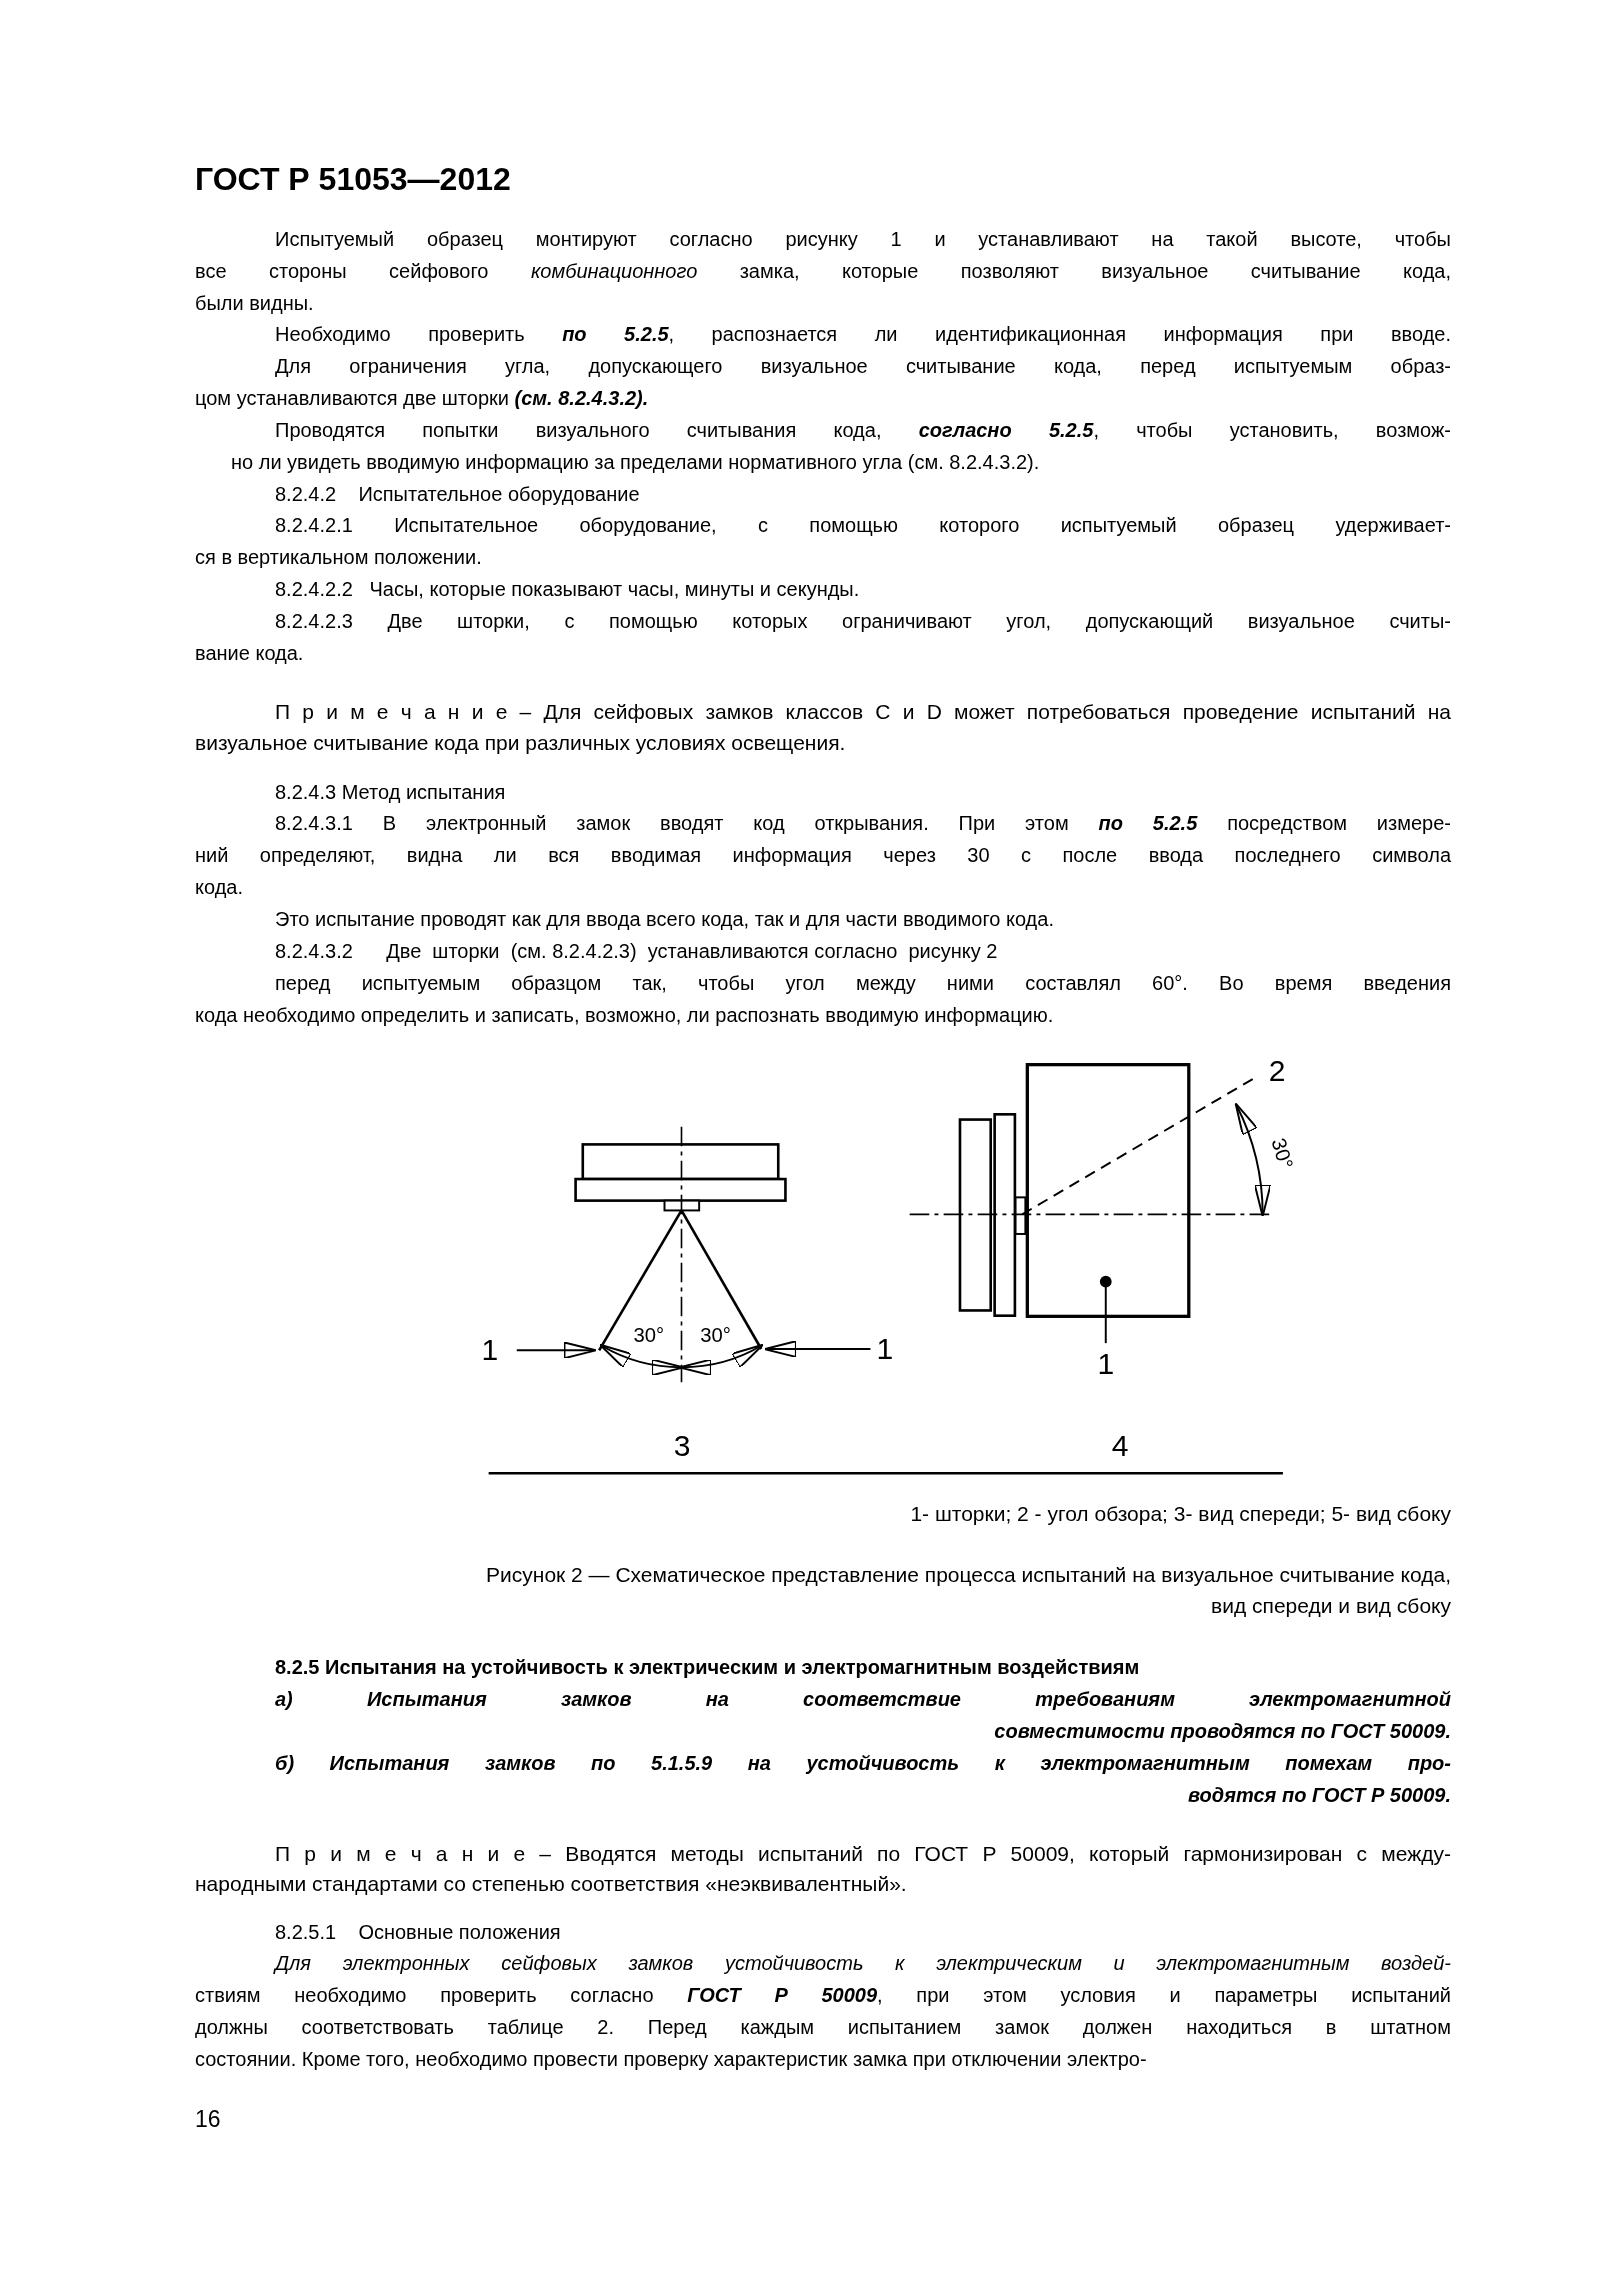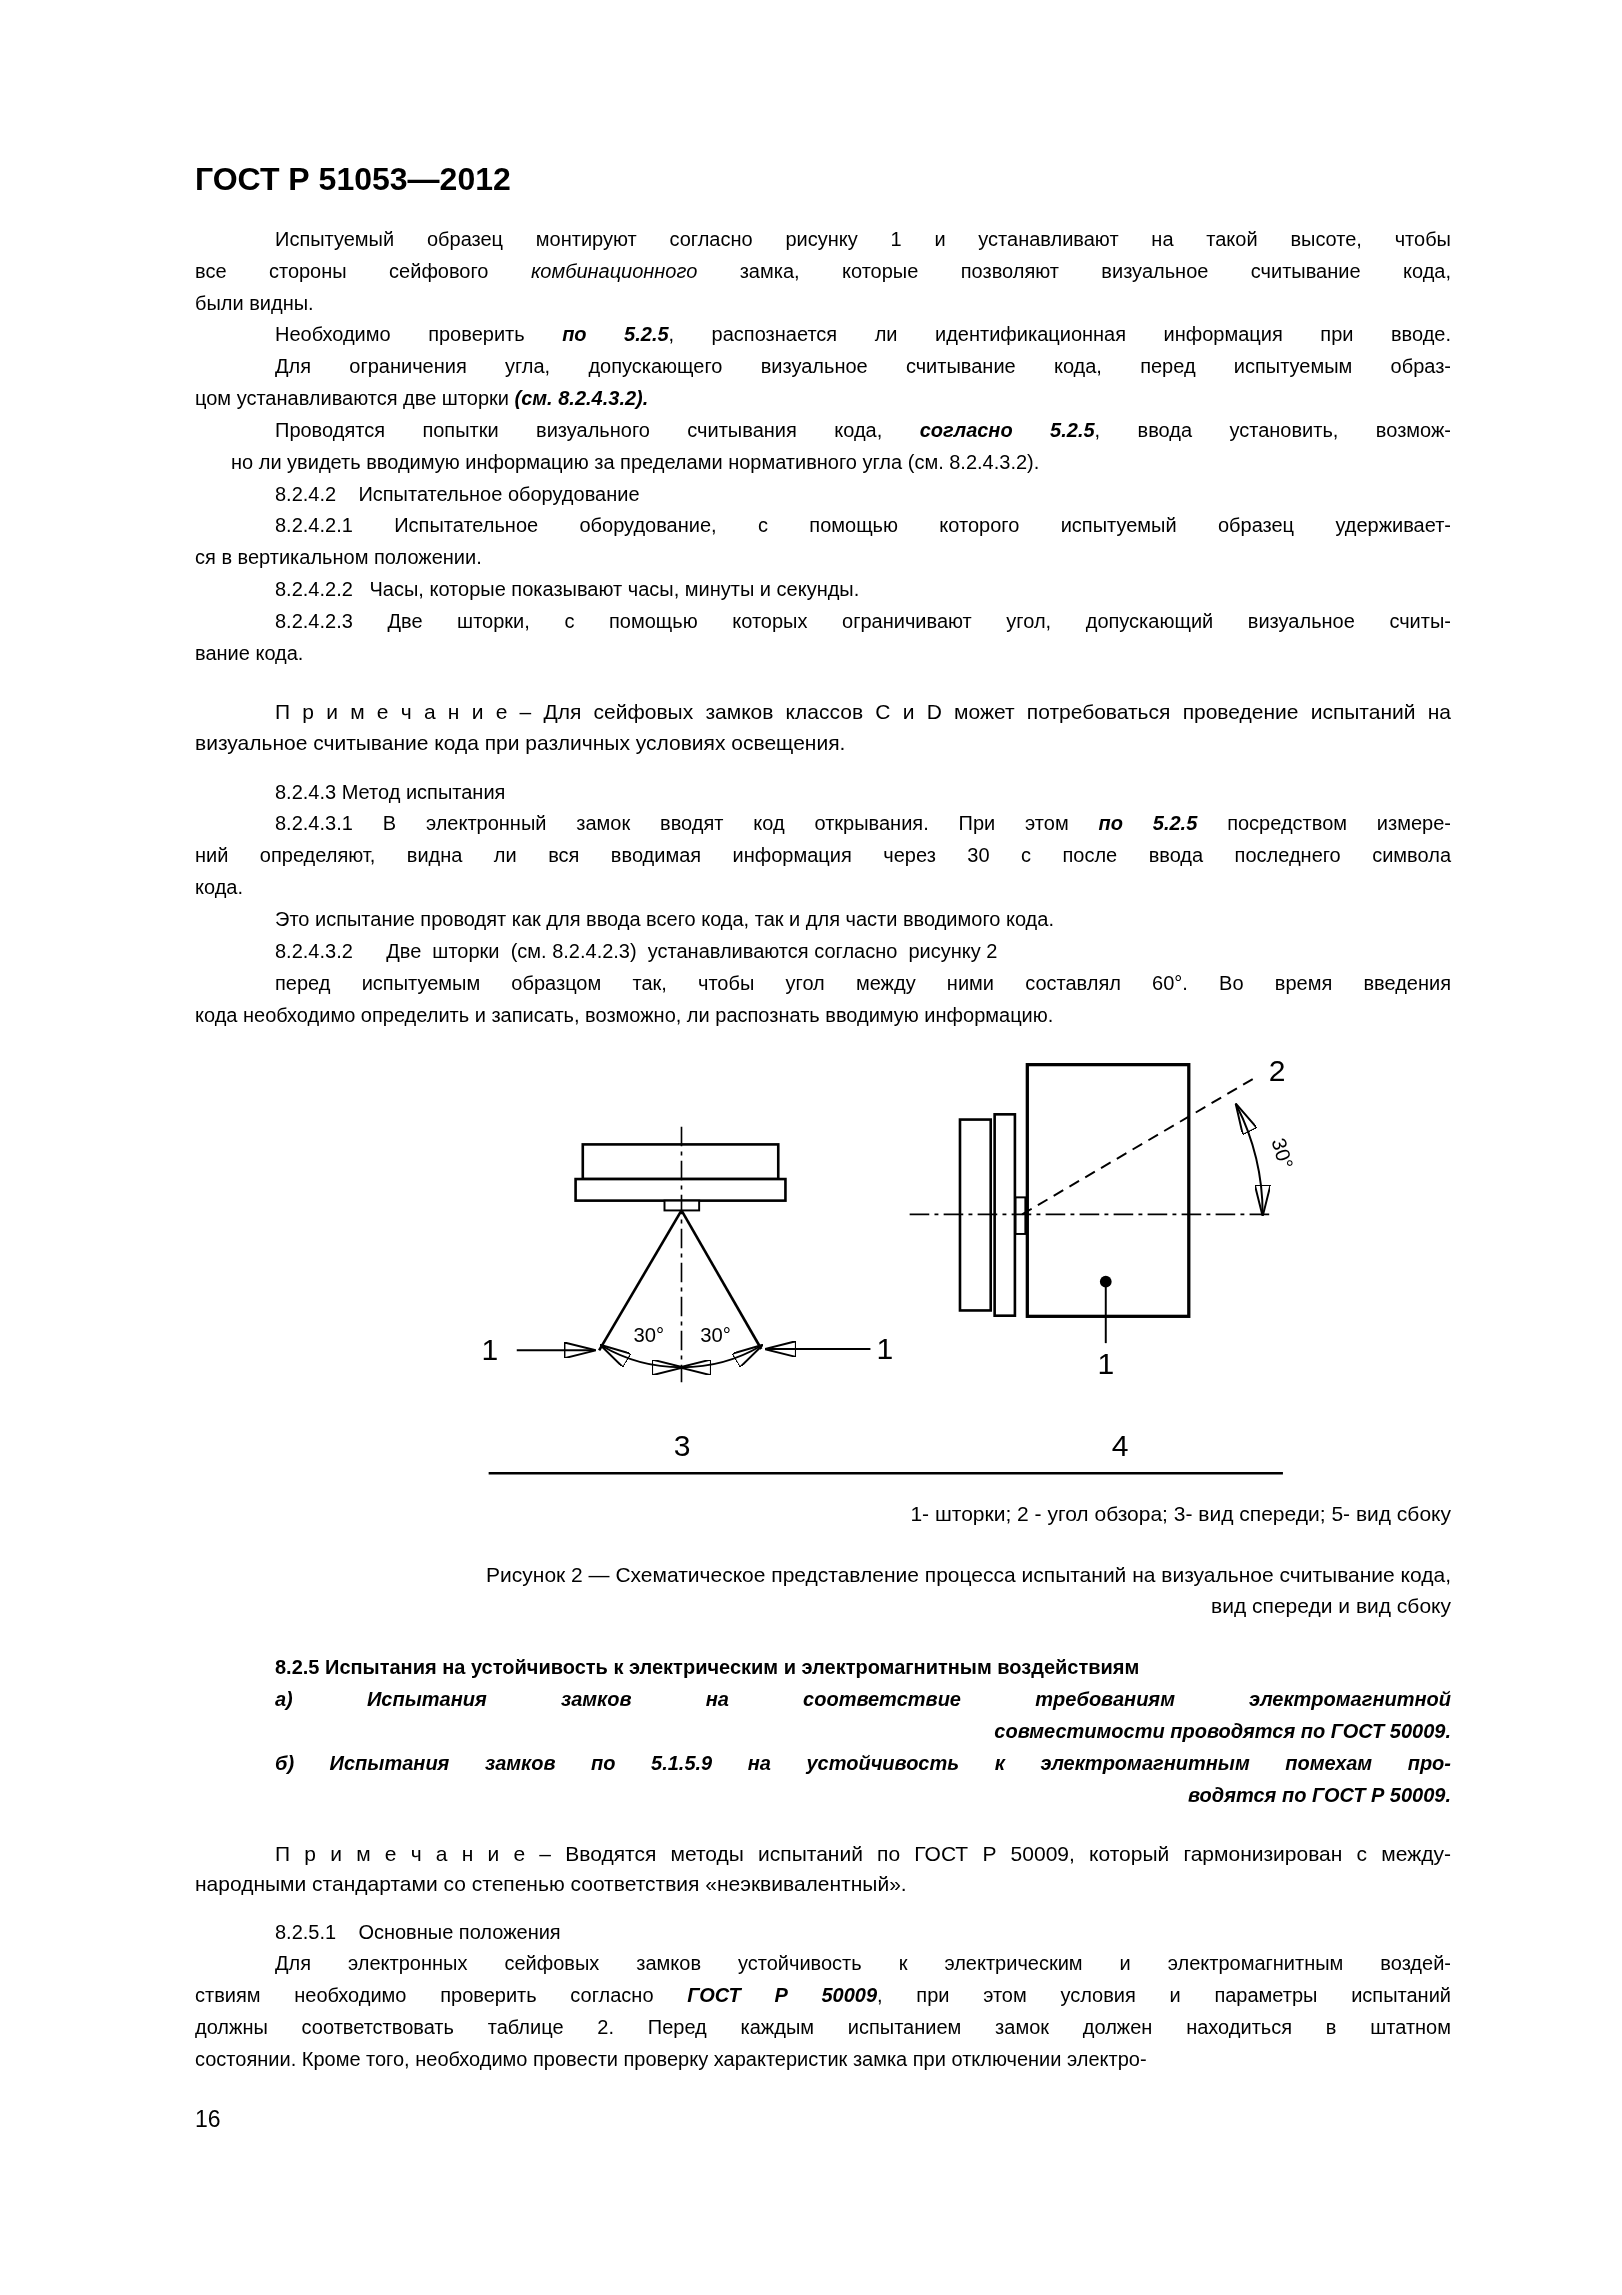--- a/index.html
+++ b/index.html
@@ -31,21 +31,21 @@
 
   <div class="hdr">ГОСТ Р 51053—2012</div>
 
   <div>
       <div class="line just" style="top: 228px; text-indent: 80px;"><span>Испытуемый образец  монтируют согласно  рисунку 1 и устанавливают на такой высоте, чтобы</span></div>
       <div class="line just" style="top: 260px;"><span>все стороны сейфового </span><span class="i">комбинационного</span><span> замка, которые позволяют визуальное считывание кода,</span></div>
       <div class="line" style="top: 292px;"><span>были видны.</span></div>
       <div class="line just" style="top: 323px; text-indent: 80px;"><span>Необходимо проверить </span><span class="bi">по 5.2.5</span><span>, распознается ли идентификационная  информация при вводе.</span></div>
       <div class="line just" style="top: 355px; text-indent: 80px;"><span>Для ограничения угла, допускающего визуальное считывание кода, перед испытуемым образ-</span></div>
       <div class="line" style="top: 387px;"><span>цом устанавливаются две шторки </span><span class="bi">(см. 8.2.4.3.2).</span></div>
-      <div class="line just" style="top: 419px; text-indent: 80px;"><span>Проводятся попытки визуального считывания кода, </span><span class="bi">согласно 5.2.5</span><span>, ввода установить, возмож-</span></div>
+      <div class="line just" style="top: 419px; text-indent: 80px;"><span>Проводятся попытки визуального считывания кода, </span><span class="bi">согласно 5.2.5</span><span>, чтобы установить, возмож-</span></div>
       <div class="line" style="top: 451px; margin-left: 36px;"><span>но ли увидеть вводимую информацию за пределами нормативного угла (см. 8.2.4.3.2).</span></div>
       <div class="line pre" style="top: 483px; text-indent: 80px;"><span>8.2.4.2    Испытательное оборудование</span></div>
       <div class="line just" style="top: 514px; text-indent: 80px;"><span>8.2.4.2.1  Испытательное оборудование, с помощью которого испытуемый образец удерживает-</span></div>
       <div class="line" style="top: 546px;"><span>ся в вертикальном положении.</span></div>
       <div class="line pre" style="top: 578px; text-indent: 80px;"><span>8.2.4.2.2   Часы, которые показывают часы, минуты и секунды.</span></div>
       <div class="line just" style="top: 610px; text-indent: 80px;"><span>8.2.4.2.3  Две шторки, с помощью которых ограничивают угол, допускающий визуальное считы-</span></div>
       <div class="line" style="top: 642px;"><span>вание кода.</span></div>
       <div class="line small just" style="top: 700px; text-indent: 80px;"><span>П р и м е ч а н и е  – Для сейфовых замков классов С и D может потребоваться проведение испытаний на</span></div>
       <div class="line small" style="top: 731px;"><span>визуальное считывание кода при различных условиях освещения.</span></div>
       <div class="line pre" style="top: 781px; text-indent: 80px;"><span>8.2.4.3 Метод испытания</span></div>
@@ -60,21 +60,21 @@
       <div class="line small center" style="top: 1563px;"><span>Рисунок 2 — Схематическое представление процесса испытаний на визуальное считывание кода,</span></div>
       <div class="line small center" style="top: 1594px;"><span>вид спереди и вид сбоку</span></div>
       <div class="line bold" style="top: 1656px; text-indent: 80px;"><span>8.2.5 Испытания на устойчивость к электрическим и электромагнитным воздействиям</span></div>
       <div class="line just boldital" style="top: 1688px; text-indent: 80px;"><span>а)  Испытания  замков  на  соответствие  требованиям  электромагнитной</span></div>
       <div class="line boldital" style="top: 1720px;"><span>совместимости проводятся по ГОСТ 50009.</span></div>
       <div class="line just boldital" style="top: 1752px; text-indent: 80px;"><span>б) Испытания замков по 5.1.5.9 на устойчивость к электромагнитным помехам про-</span></div>
       <div class="line boldital" style="top: 1784px;"><span>водятся по ГОСТ Р 50009.</span></div>
       <div class="line small just" style="top: 1842px; text-indent: 80px;"><span>П р и м е ч а н и е – Вводятся  методы  испытаний  по ГОСТ Р 50009, который гармонизирован с между-</span></div>
       <div class="line small" style="top: 1872px;"><span>народными стандартами со степенью соответствия «неэквивалентный».</span></div>
       <div class="line pre" style="top: 1921px; text-indent: 80px;"><span>8.2.5.1    Основные положения</span></div>
-      <div class="line just" style="top: 1952px; text-indent: 80px;"><span>Для электронных сейфовых замков устойчивость к электрическим и электромагнитным воздей-</span></div>
+      <div class="line just" style="top: 1952px; text-indent: 80px; font-style: italic;"><span>Для электронных сейфовых замков устойчивость к электрическим и электромагнитным воздей-</span></div>
       <div class="line just" style="top: 1984px;"><span>ствиям необходимо проверить согласно </span><span class="bi">ГОСТ Р 50009</span><span>, при этом условия и параметры испытаний</span></div>
       <div class="line just" style="top: 2016px;"><span>должны соответствовать таблице 2. Перед каждым испытанием замок должен находиться в штатном</span></div>
       <div class="line" style="top: 2048px;"><span>состоянии. Кроме того, необходимо провести проверку характеристик замка при отключении электро-</span></div>
     </div>
 
   <svg class="fig" viewBox="700 1600 1300 670">
     <defs>
       <marker id="ah" viewBox="0 0 16 8" refX="15" refY="4" markerWidth="16" markerHeight="8" orient="auto-start-reverse">
         <path d="M0,0 L16,4 L0,8 Z" fill="#000" stroke="none"></path>
       </marker>

